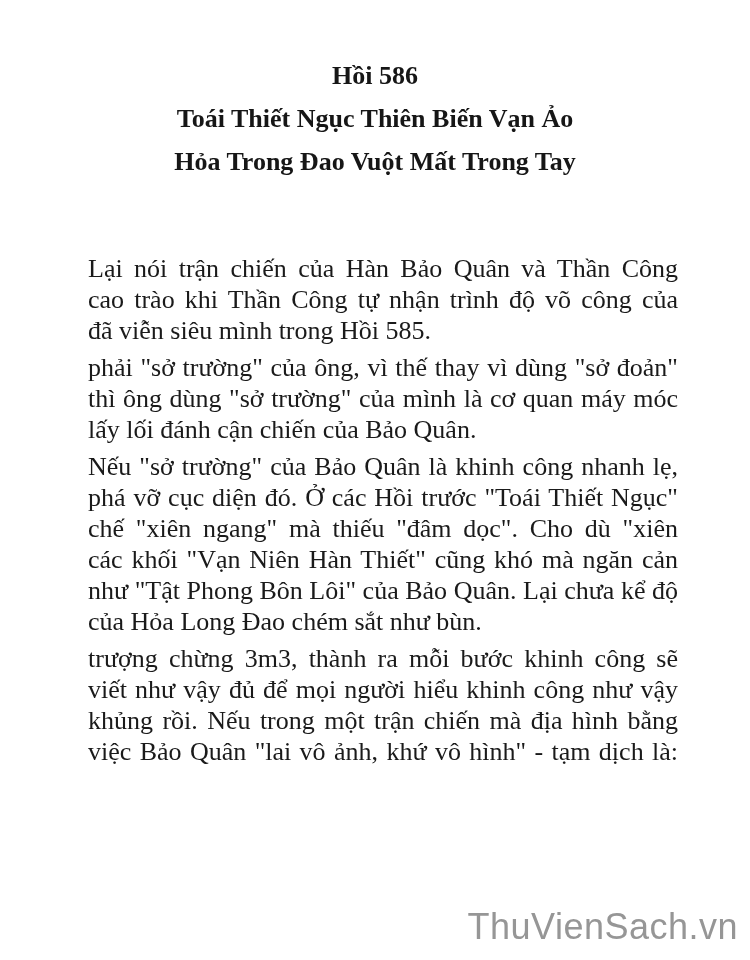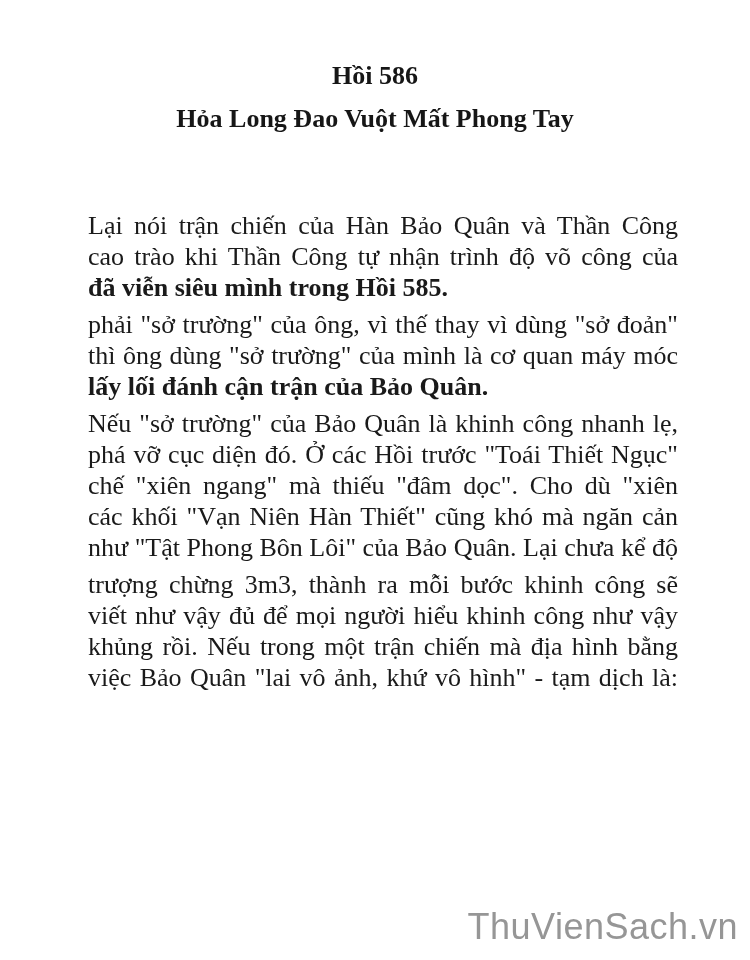--- a/index.html
+++ b/index.html
@@ -34,58 +34,60 @@
   }
   .paragraph { margin: 0 0 6px 0; }
   .paragraph:last-child { margin-bottom: 0; }
   .line {
     text-align: justify;
     text-align-last: justify;
     text-justify: inter-word;
     height: 31px;
     overflow: hidden;
   }
-  .line.last { text-align-last: left; font-weight: bold; }
+  .line.last { text-align-last: left; }
   .watermark {
     position: absolute;
     top: 906px;
     right: 12px;
     font-family: "Liberation Sans", "DejaVu Sans", sans-serif;
     font-size: 36px;
     font-weight: 400;
     letter-spacing: 0.5px;
     color: #969696;
   }
 </style>
 </head>
 <body>
 
 <div class="page">
   <div class="heading">
     <div class="heading-line">Hồi 586</div>
-    <div class="heading-line">Hỏa Long Đao Vuột Mất Phong Tay</div>
+    <div class="heading-line">Toái Thiết Ngục Thiên Biến Vạn Ảo</div>
+    <div class="heading-line">Hỏa Trong Đao Vuột Mất Trong Tay</div>
   </div>
 
   <div class="body-text">
       <div class="paragraph">
         <div class="line">Lại nói trận chiến của Hàn Bảo Quân và Thần Công được đẩy lên</div>
         <div class="line">cao trào khi Thần Công tự nhận trình độ võ công của Bảo Quân</div>
         <div class="line last">đã viễn siêu mình trong Hồi 585.</div>
       </div>
       <div class="paragraph">
         <div class="line">phải "sở trường" của ông, vì thế thay vì dùng "sở đoản" của mình</div>
         <div class="line">thì ông dùng "sở trường" của mình là cơ quan máy móc khắc chế</div>
-        <div class="line last">lấy lối đánh cận trận của Bảo Quân.</div>
+        <div class="line last">lấy lối đánh cận chiến của Bảo Quân.</div>
       </div>
       <div class="paragraph">
         <div class="line">Nếu "sở trường" của Bảo Quân là khinh công nhanh lẹ, ra chiêu</div>
         <div class="line">phá vỡ cục diện đó. Ở các Hồi trước "Toái Thiết Ngục" chỉ có cơ</div>
         <div class="line">chế "xiên ngang" mà thiếu "đâm dọc". Cho dù "xiên ngang" là</div>
         <div class="line">các khối "Vạn Niên Hàn Thiết" cũng khó mà ngăn cản thế công</div>
         <div class="line">như "Tật Phong Bôn Lôi" của Bảo Quân. Lại chưa kể độ sắc bén</div>
+        <div class="line last">của Hỏa Long Đao chém sắt như bùn.</div>
       </div>
       <div class="paragraph">
         <div class="line">trượng chừng 3m3, thành ra mỗi bước khinh công sẽ hơn 40m...</div>
         <div class="line">viết như vậy đủ để mọi người hiểu khinh công như vậy quá kinh</div>
         <div class="line">khủng rồi. Nếu trong một trận chiến mà địa hình bằng phẳng thì</div>
         <div class="line">việc Bảo Quân "lai vô ảnh, khứ vô hình" - tạm dịch là: "đến</div>
       </div>
     </div>
 
   <div class="watermark">ThuVienSach.vn</div>

